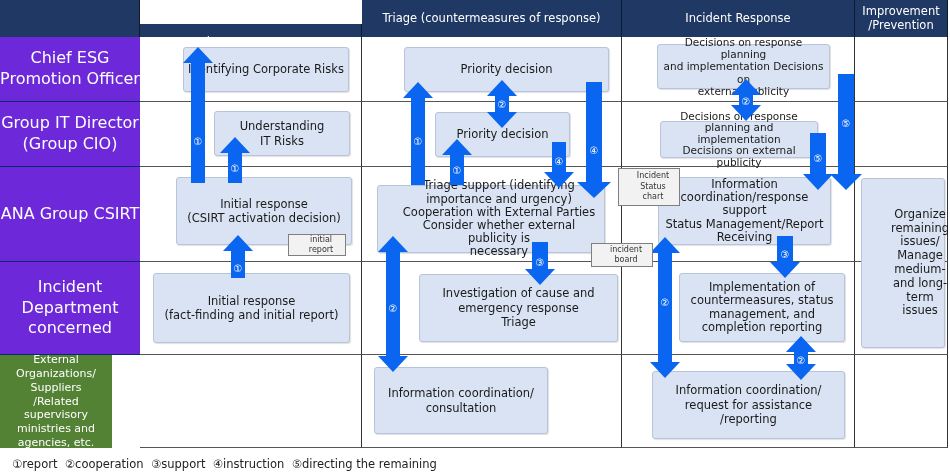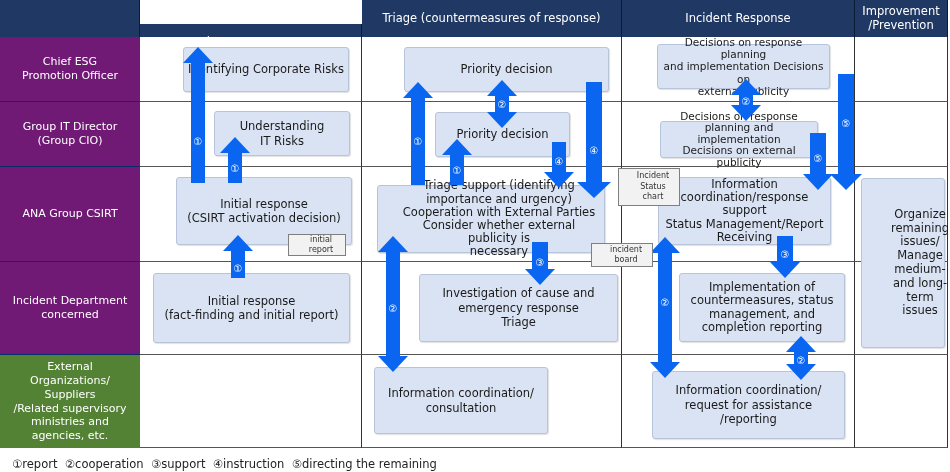--- a/index.html
+++ b/index.html
@@ -2,21 +2,21 @@
 <html><head>
 <meta charset="utf-8">
 <style>
   html, body { margin: 0; padding: 0; background: #ffffff; }
   body { width: 950px; height: 472px; position: relative; overflow: hidden;
          font-family: "DejaVu Sans", sans-serif; color: #222; }
   .abs { position: absolute; box-sizing: border-box; }
   .hdr { background: #1f3864; color: #ffffff; font-size: 11.5px; display: flex;
          align-items: center; justify-content: center; text-align: center; line-height: 1.2;
          border-right: 1px solid #0d1b33; }
-  .rowlab { background: #701a75; color: #ffffff; font-size: 11px; display: flex;
+  .rowlab { background: #6d28d9; color: #ffffff; font-size: 16px; display: flex;
             align-items: center; justify-content: center; text-align: center; line-height: 1.3;
             border-bottom: 1px solid #0a2a70; }
   .rowlab.ext { background: #548235; border-bottom: none; }
   .cell { border-right: 1px solid #333; border-bottom: 1px solid #555; background: #fff; }
   .box { background: #dae3f3; border: 1px solid #b8c4d9; border-radius: 3px; font-size: 11.5px;
          display: flex; align-items: center; justify-content: center; text-align: center;
          line-height: 1.25; color: #1a1a1a; box-shadow: 1px 1px 1px rgba(0,0,0,0.12); padding: 2px 4px; }
   .note { background: #f2f2f2; border: 1px solid #7f7f7f; font-size: 8px; color: #333;
           display: flex; align-items: center; justify-content: center; text-align: center;
           line-height: 1.3; padding-left: 8px; }
@@ -34,21 +34,21 @@
 <div class="abs hdr" style="left:855px;top:0;width:93px;height:37px;white-space:pre-line;">Improvement
 /Prevention</div>
 
 <div class="abs rowlab" style="left:0;top:37px;width:140px;height:65px;white-space:pre-line;">Chief ESG
 Promotion Officer</div>
 <div class="abs rowlab" style="left:0;top:102px;width:140px;height:65px;white-space:pre-line;">Group IT Director
 (Group CIO)</div>
 <div class="abs rowlab" style="left:0;top:167px;width:140px;height:95px;white-space:pre-line;">ANA Group CSIRT</div>
 <div class="abs rowlab" style="left:0;top:262px;width:140px;height:93px;white-space:pre-line;">Incident Department
 concerned</div>
-<div class="abs rowlab ext" style="left:0;top:355px;width:140px;height:93px;white-space:pre-line;font-size:11px;line-height:1.25;">External
+<div class="abs rowlab ext" style="left:0;top:355px;width:112px;height:93px;white-space:pre-line;font-size:11px;line-height:1.25;">External
 Organizations/
 Suppliers
 /Related supervisory
 ministries and
 agencies, etc.</div>
 
 <div>
   <div class="abs cell" style="left:140px;top:37px;width:222px;height:65px;"></div>
   <div class="abs cell" style="left:362px;top:37px;width:260px;height:65px;"></div>
   <div class="abs cell" style="left:622px;top:37px;width:233px;height:65px;"></div>

